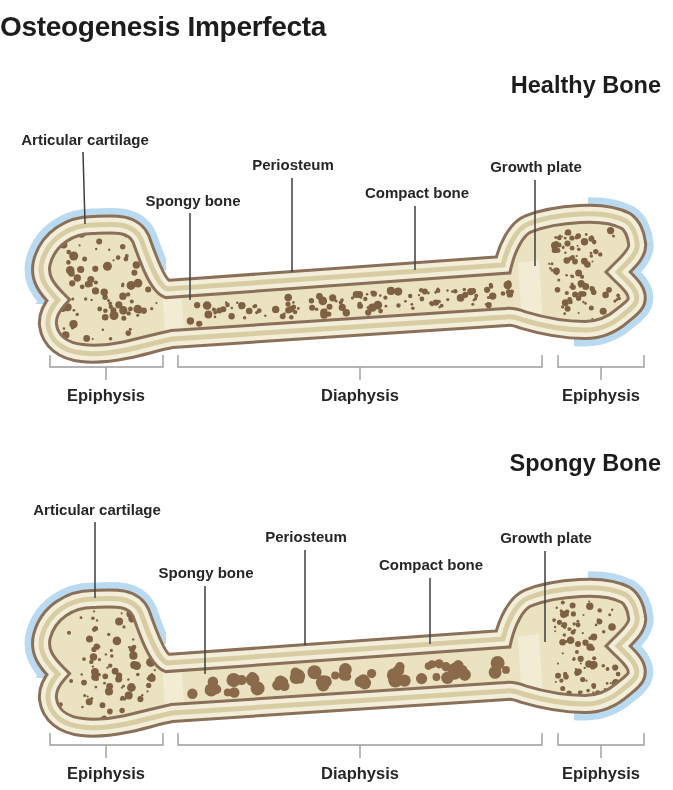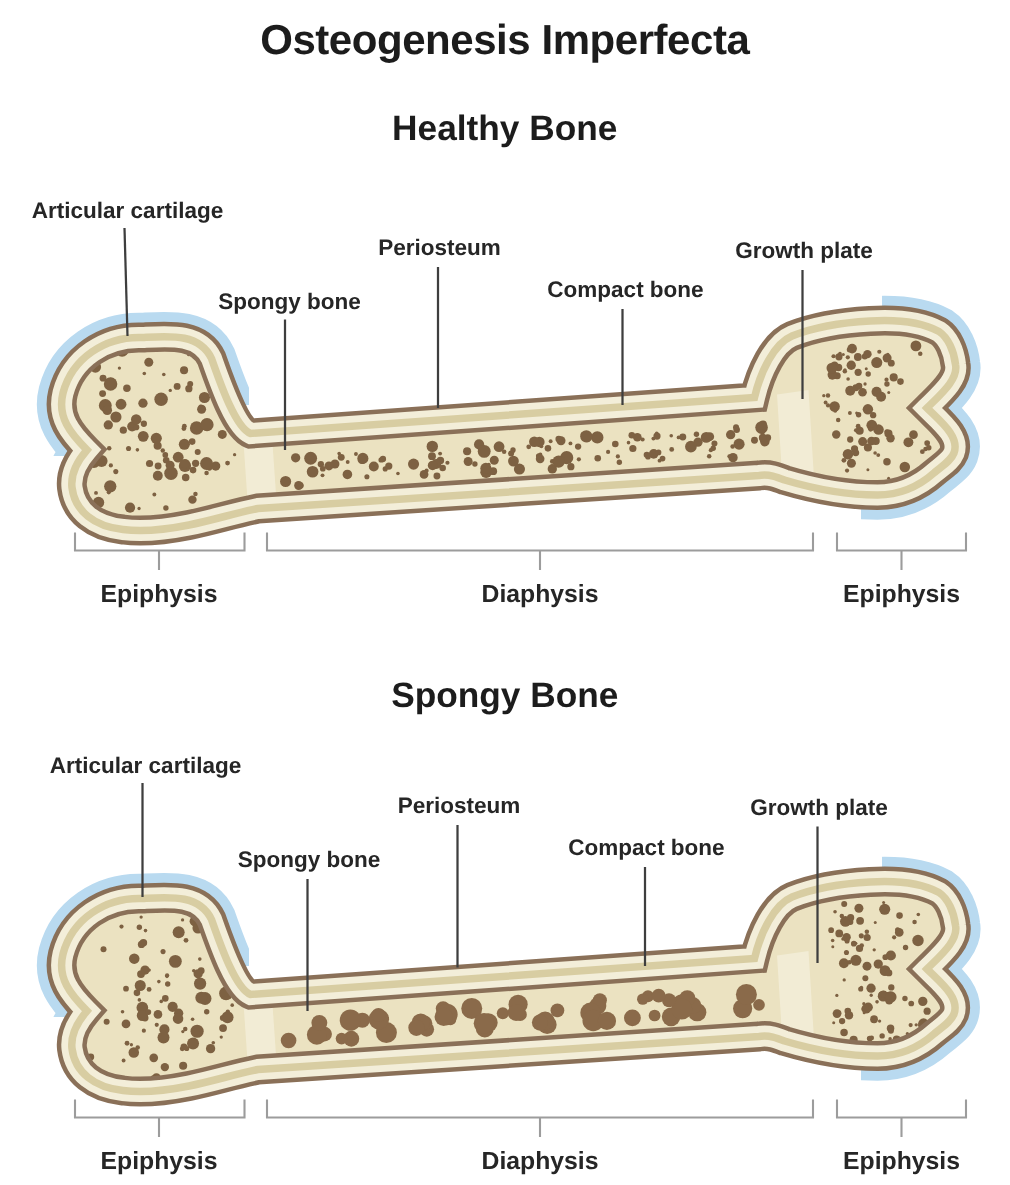--- a/index.html
+++ b/index.html
@@ -3,23 +3,23 @@
 <meta charset="utf-8">
 <style>
   :root{
     --outline-brown:#8a7058; --compact-cream:#f3eed9; --compact-tan:#d8cda2;
     --marrow:#ebe2c1; --growth-band:#f2ecd5; --cartilage-blue:#b9daf0;
     --heading-text:#1c1c1c; --label-text:#262626; --bracket-gray:#9c9c9c; --leader-line:#3e3e3e;
   }
   html,body{margin:0;padding:0;}
   body{width:673px;height:790px;background:#ffffff;overflow:hidden;
        font-family:"Liberation Sans", sans-serif;}
-  h1{margin:10px 0 0;text-align:center;font-size:28px;line-height:1.2;
+  h1{margin:10px 0 0;font-size:28px;line-height:1.2;
      font-weight:700;letter-spacing:-0.3px;color:var(--heading-text);}
-  h2{margin:0;text-align:center;font-size:23.5px;line-height:1.15;
+  h2{margin:12px;text-align:right;font-size:23.5px;line-height:1.15;
      font-weight:700;color:var(--heading-text);}
   #healthy-heading{margin-top:28px;}
   #brittle-heading{margin-top:38px;}
   svg.bone-diagram{display:block;margin:13px 0 0;}
   .anno-label{font-size:15px;font-weight:600;fill:var(--label-text);text-anchor:middle;}
   .bracket-label{font-size:16.5px;font-weight:600;fill:var(--label-text);text-anchor:middle;}
   .leader{stroke:var(--leader-line);stroke-width:1.5;}
   .bracket{stroke:var(--bracket-gray);stroke-width:1.4;fill:none;}
 </style>
 </head>

